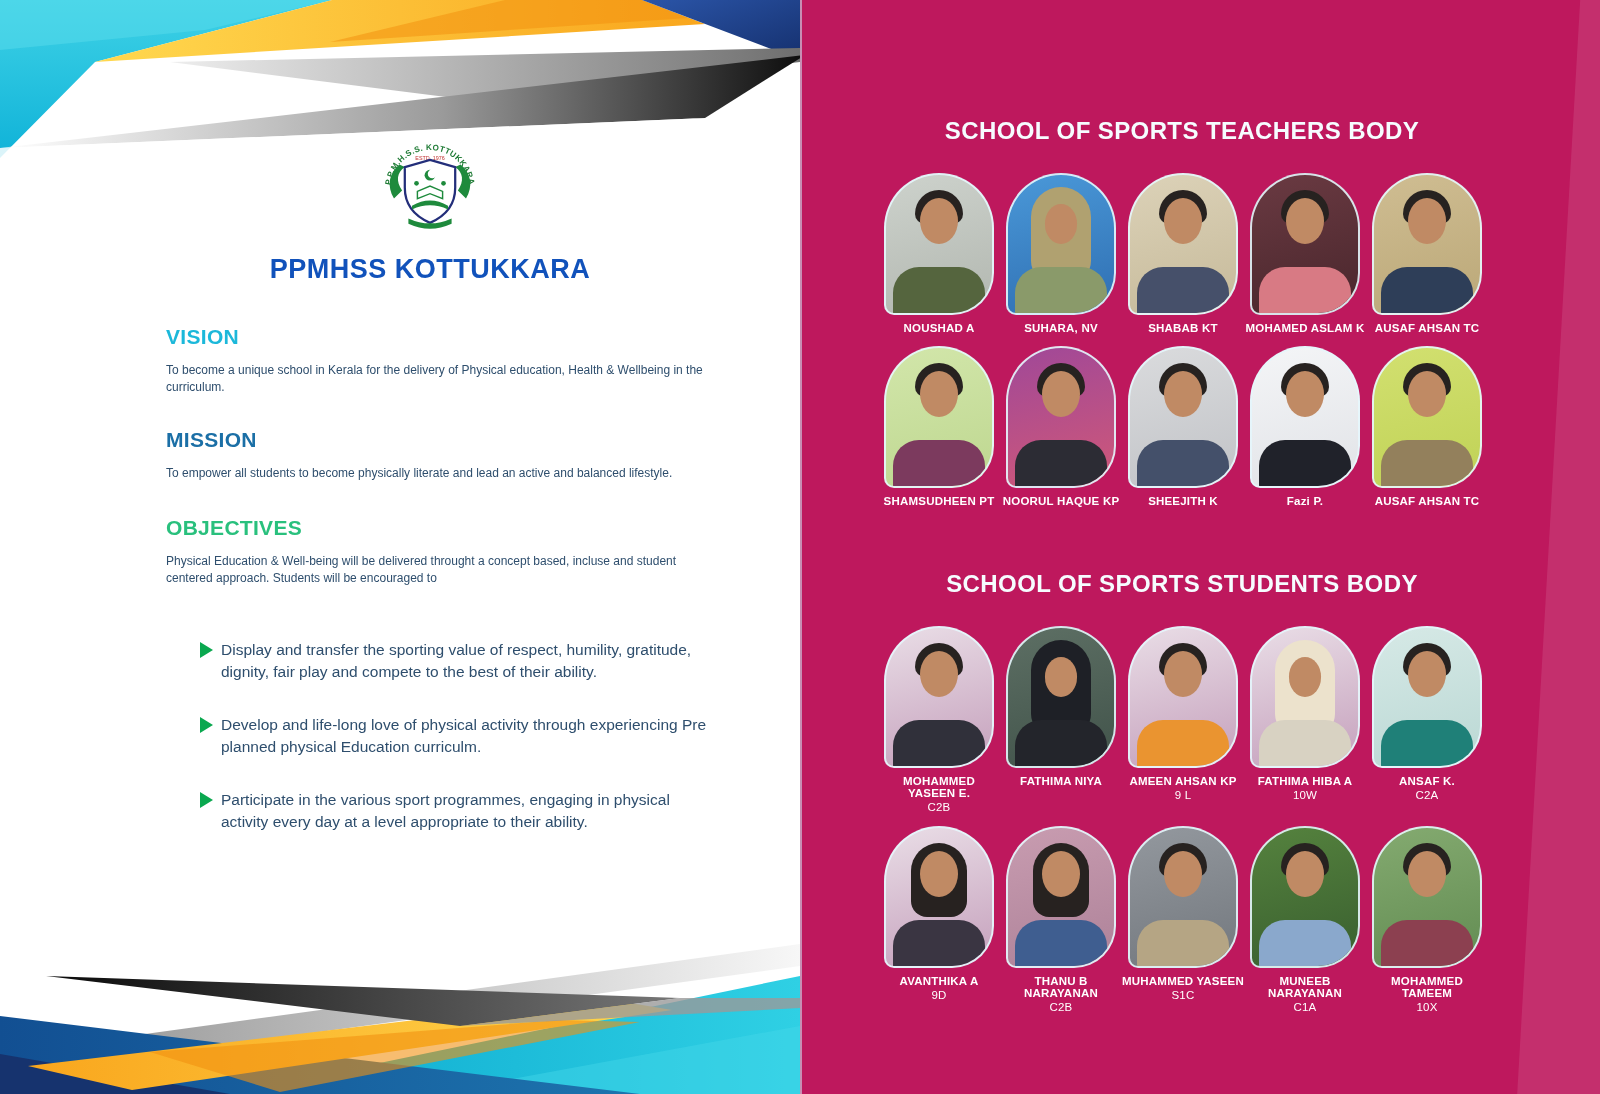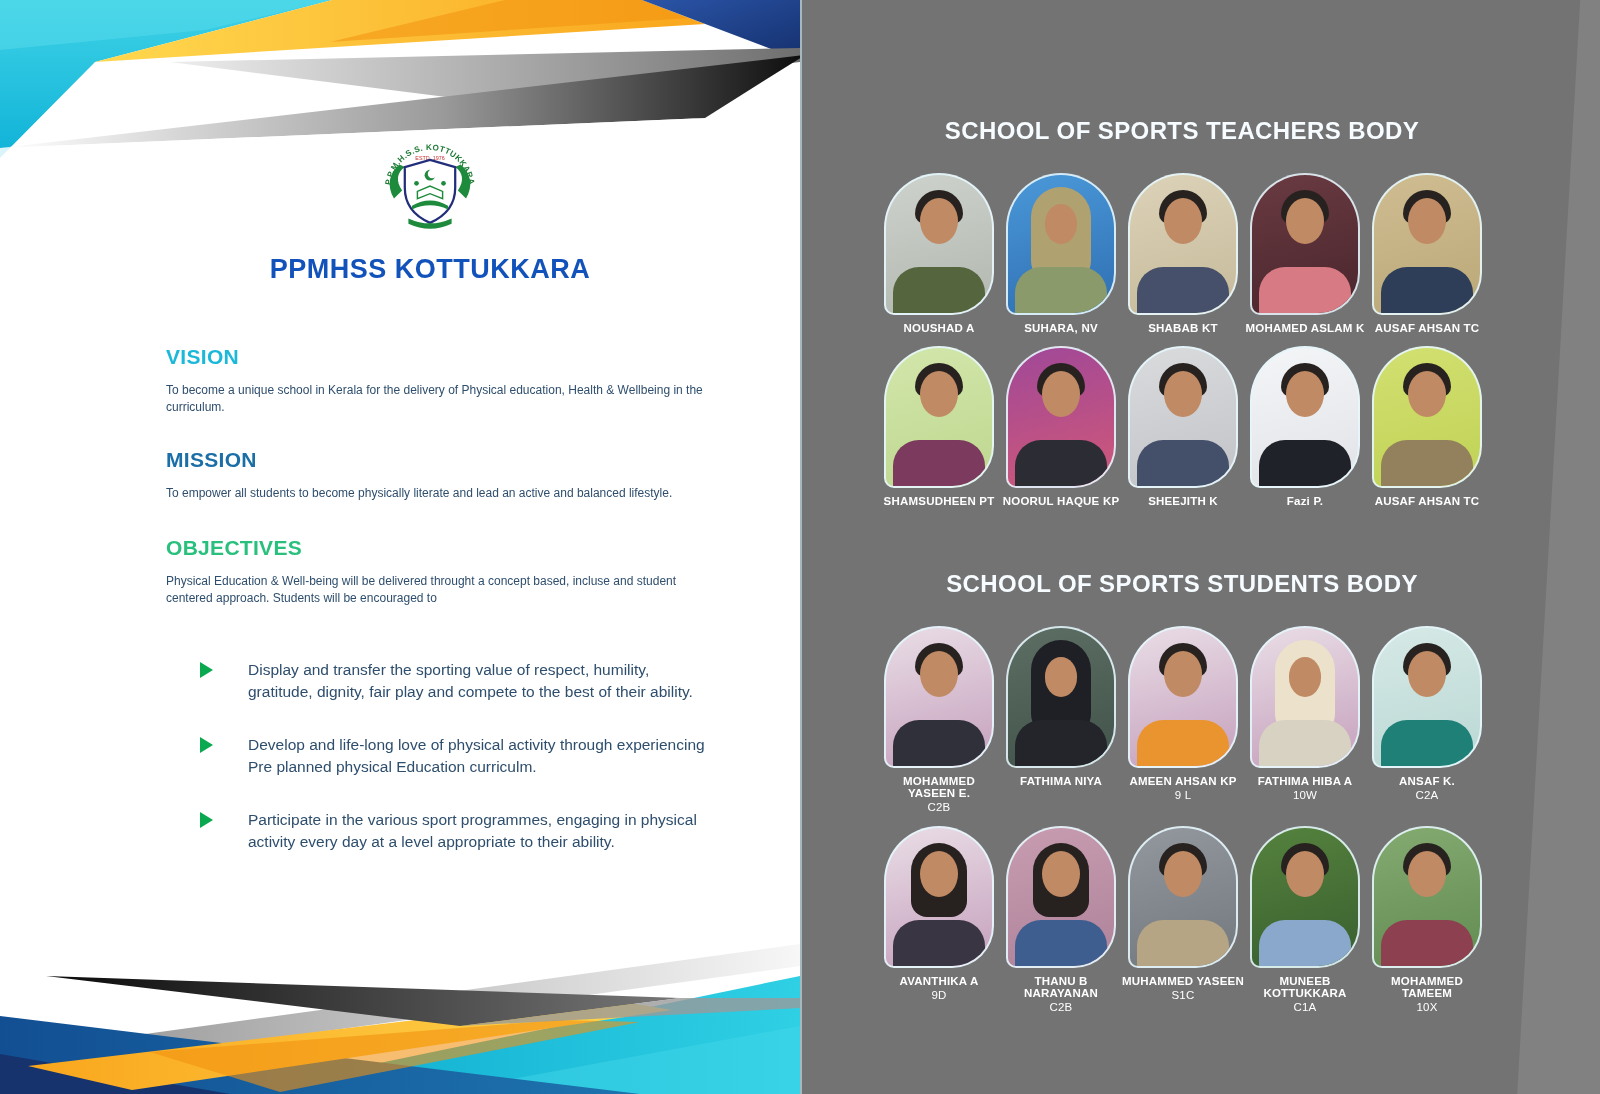--- a/index.html
+++ b/index.html
@@ -14,26 +14,26 @@
   .deco.bottom { bottom:0; height:190px; }
 
   .left-inner { position:absolute; left:166px; top:0; width:560px; }
   .brand { width:528px; text-align:center; padding-top:130px; }
   .brand svg.logo { width:108px; height:112px; }
   .school-name { margin-top:8px; font-size:27px; font-weight:800; letter-spacing:.5px; }
 
   .sec { margin-top:0; }
   .sec h3 { font-size:21px; font-weight:800; letter-spacing:.3px; }
   .sec p  { margin-top:13px; font-size:12px; line-height:1.42; color:#2e4e6d; width:540px; }
-  .sec.vision { margin-top:60px; }
+  .sec.vision { margin-top:40px; }
   .sec.mission { margin-top:32px; }
   .sec.objectives { margin-top:34px; }
 
   .bullets { margin-top:52px; margin-left:34px; width:512px; }
-  .bullet-row { display:flex; gap:35px; margin-bottom:31px; }
+  .bullet-row { display:flex; gap:8px; margin-bottom:31px; }
   .tri { flex:0 0 auto; width:0; height:0; border-left:13px solid #0aa84f;
          border-top:8px solid transparent; border-bottom:8px solid transparent; margin-top:3px; }
   .bullet-row p { font-size:15.5px; line-height:1.42; color:#2e4e6d; }
 
   
   .page-right { position:absolute; left:800px; top:0; width:800px; height:1094px;
                 background:#0b7aa8; border-left:2px solid rgba(205,240,250,.55); }
   .right-sheen { position:absolute; right:0; top:0; width:90px; height:1094px;
                  background:rgba(255,255,255,.10);
                  clip-path:polygon(78% 0, 100% 0, 100% 100%, 8% 100%); }
@@ -184,21 +184,21 @@
           <p>Develop and life-long love of physical activity through experiencing Pre planned physical Education curriculm.</p>
         </div>
         <div class="bullet-row">
           <span class="tri"></span>
           <p>Participate in the various sport programmes, engaging in physical activity every day at a level appropriate to their ability.</p>
         </div>
       </div>
     </div>
   </div>
 
-  <div class="page-right" style="background: #737373;">
+  <div class="page-right" style="background: #be185d;">
     <div class="right-sheen"></div>
 
     <h2 class="panel-title teachers">SCHOOL OF SPORTS TEACHERS BODY</h2>
     <div class="grid" id="teachers-grid">
         <div class="person-row">
           <div class="person-cell">
             <div class="photo" style="background: linear-gradient(165deg, rgb(205, 210, 204) 0%, rgb(178, 183, 176) 100%);">
               <div class="ph-hair"></div>
               <div class="ph-head"></div>
               <div class="ph-torso" style="background: rgb(85, 101, 62);"></div>
@@ -358,21 +358,21 @@
             </div>
             <div class="person-name">MUHAMMED YASEEN</div>
             <div class="person-class">S1C</div>
           </div>
           <div class="person-cell">
             <div class="photo" style="background: linear-gradient(165deg, rgb(85, 130, 62) 0%, rgb(57, 95, 47) 100%);">
               <div class="ph-hair"></div>
               <div class="ph-head"></div>
               <div class="ph-torso" style="background: rgb(138, 168, 204);"></div>
             </div>
-            <div class="person-name">MUNEEB KOTTUKKARA</div>
+            <div class="person-name">MUNEEB NARAYANAN</div>
             <div class="person-class">C1A</div>
           </div>
           <div class="person-cell">
             <div class="photo" style="background: linear-gradient(165deg, rgb(132, 170, 112) 0%, rgb(98, 140, 82) 100%);">
               <div class="ph-hair"></div>
               <div class="ph-head"></div>
               <div class="ph-torso" style="background: rgb(140, 64, 80);"></div>
             </div>
             <div class="person-name">MOHAMMED TAMEEM</div>
             <div class="person-class">10X</div>

